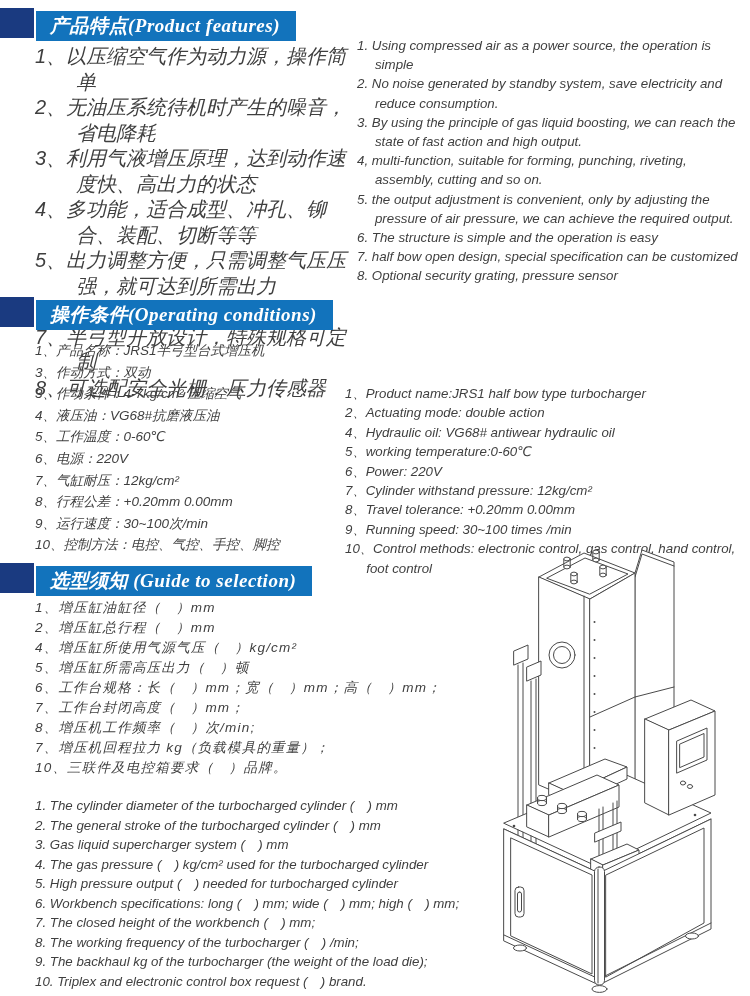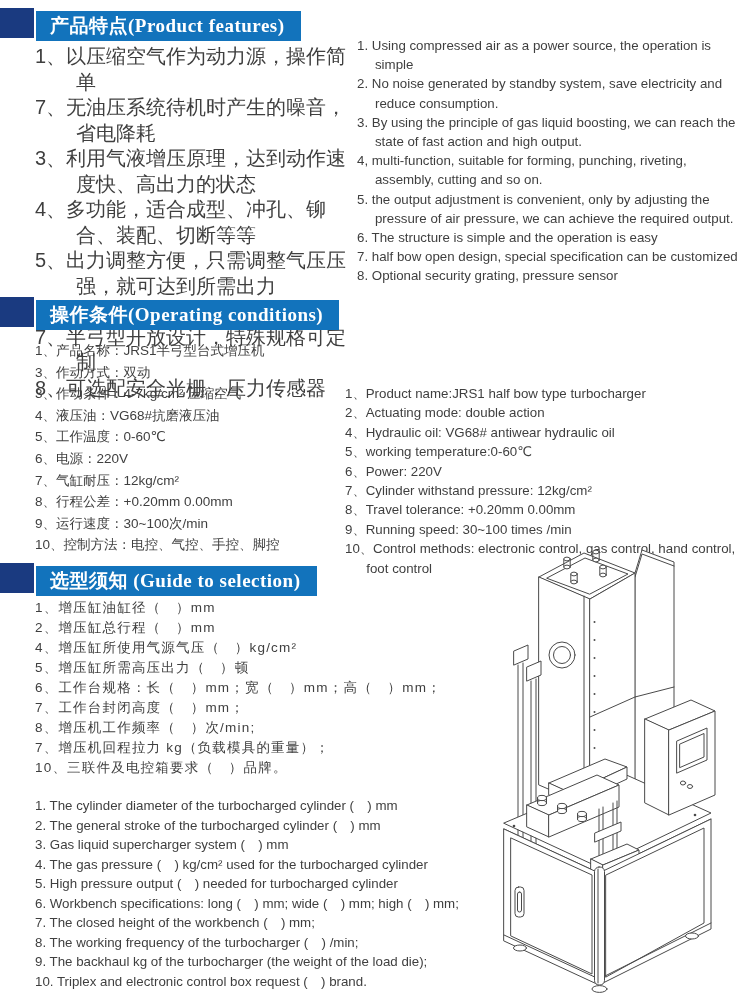--- a/index.html
+++ b/index.html
@@ -1,18 +1,18 @@
 <!DOCTYPE html>
 <html><head>
 <meta charset="utf-8">
 <style>
   html,body{margin:0;padding:0;background:#ffffff;}
   .page{
     position:relative;width:750px;height:996px;background:#ffffff;overflow:hidden;
-    font-family:"Liberation Sans","DejaVu Sans",sans-serif;color:#3f3f3f;
+    font-family:"Liberation Sans","DejaVu Sans",sans-serif;color:#3f3f3f;font-style:italic;
   }
   
   .hdr{position:absolute;left:0;height:34px;}
   .hdr-tab{position:absolute;left:0;top:-3px;width:34px;height:30px;background:#1a3a80;}
   .hdr-banner{
     position:absolute;left:36px;top:0;height:30px;line-height:30px;
     background:#1273bc;color:#ffffff;padding:0 16px 0 14px;white-space:nowrap;
     font-family:"Liberation Serif","DejaVu Serif",serif;font-weight:bold;font-size:19px;letter-spacing:0.5px;
   }
   
@@ -31,21 +31,21 @@
 <body>
 
 <div class="page">
 
   <div class="hdr" style="top:11px;">
     <span class="hdr-tab"></span>
     <span class="hdr-banner">产品特点(Product features)</span>
   </div>
   <div class="list cn1" style="left:35px;top:44px;width:322px;">
       <div class="li">1、以压缩空气作为动力源，操作简单</div>
-      <div class="li">7、无油压系统待机时产生的噪音，省电降耗</div>
+      <div class="li">2、无油压系统待机时产生的噪音，省电降耗</div>
       <div class="li">3、利用气液增压原理，达到动作速度快、高出力的状态</div>
       <div class="li">4、多功能，适合成型、冲孔、铆合、装配、切断等等</div>
       <div class="li">5、出力调整方便，只需调整气压压强，就可达到所需出力</div>
       <div class="li">6、结构简单，操作容易</div>
       <div class="li">7、半弓型开放设计，特殊规格可定制</div>
       <div class="li">8、可选配安全光栅，压力传感器</div>
     </div>
   <div class="list en1" style="left:357px;top:36px;width:392px;">
       <div class="li">1. Using compressed air as a power source, the operation is simple</div>
       <div class="li">2. No noise generated by standby system, save electricity and reduce consumption.</div>

